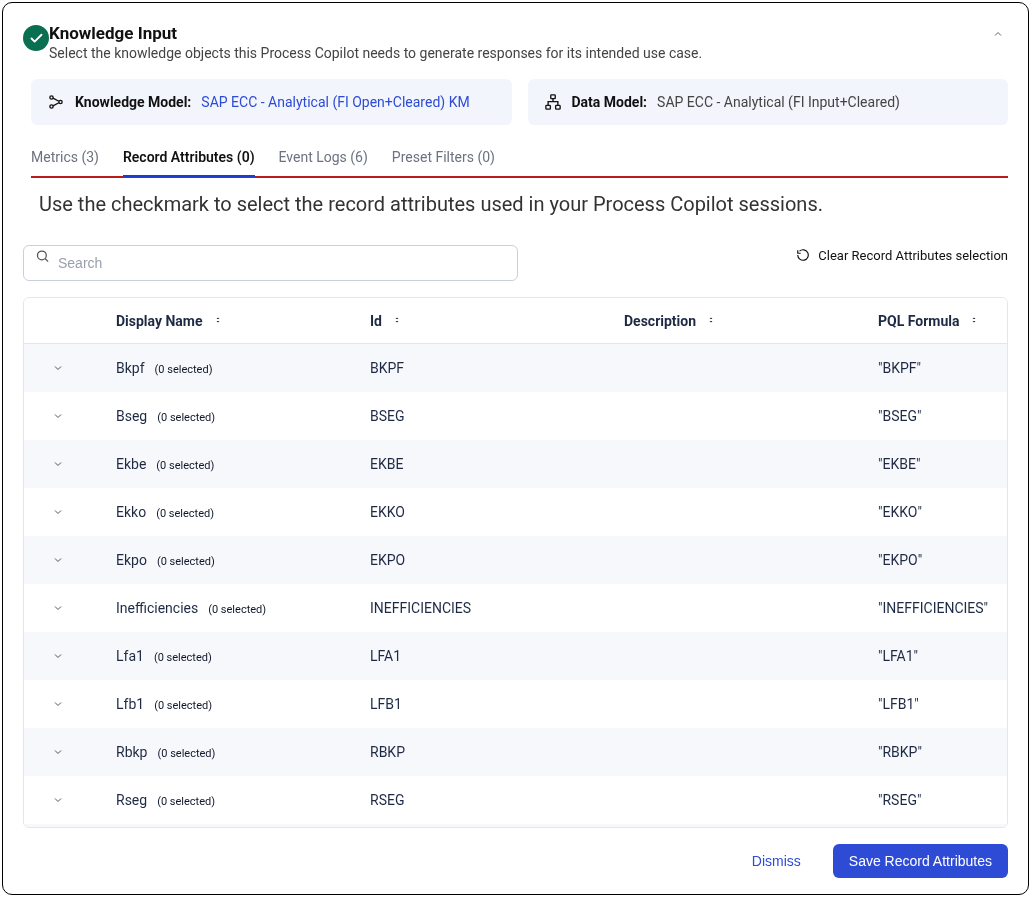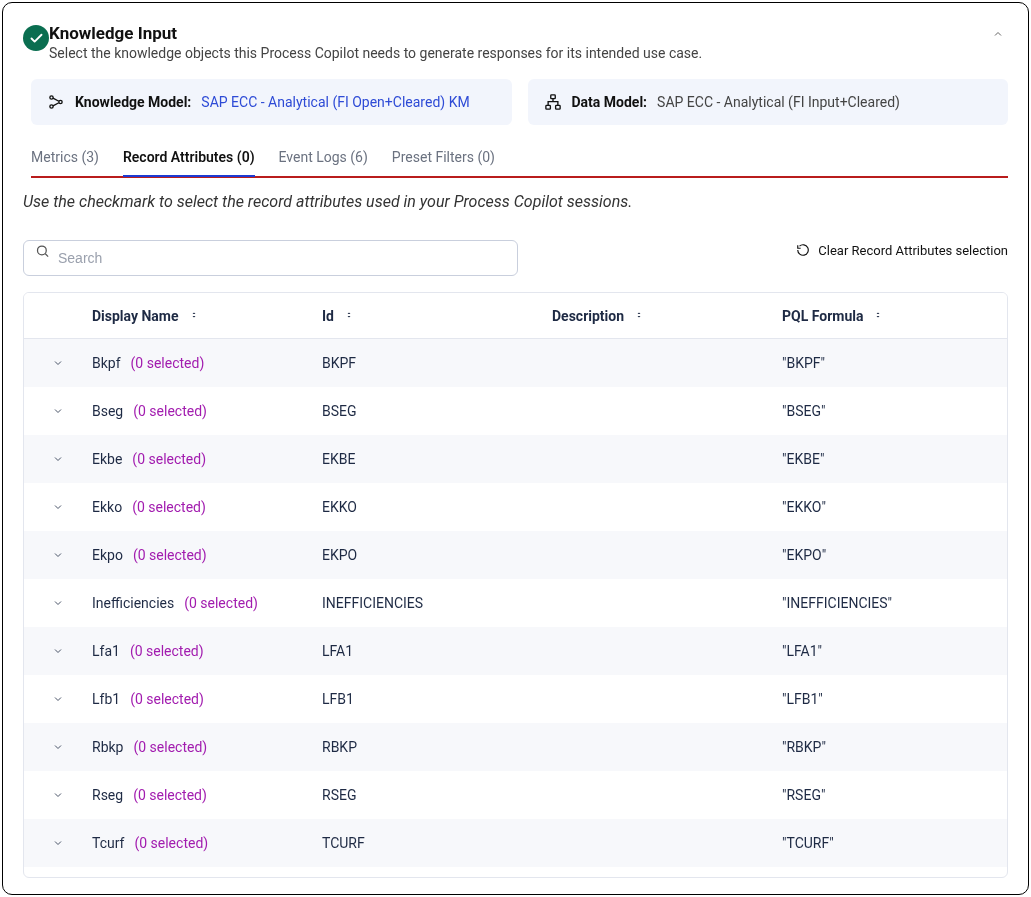--- a/index.html
+++ b/index.html
@@ -76,25 +76,24 @@
     font-size: 14px;
     border-bottom: 2px solid transparent;
     margin-bottom: -1px;
   }
   .tab.active {
     color: #111;
     font-weight: 600;
     border-bottom: 2px solid #1e3bd1;
   }
   .hint {
-    margin-left: 0px;
+    margin-left: 16px;
     color: #333;
-    font-size: 16px;
+    font-size: 20px;
     margin-bottom: 14px;
-    font-style: italic;
   }
   .toolbar {
     display: flex;
     align-items: center;
     justify-content: space-between;
     margin-bottom: 16px;
   }
   .search-wrap {
     position: relative;
     width: 495px;
@@ -134,20 +133,21 @@
     flex: 1;
     position: relative;
   }
   
   .table-scroll::-webkit-scrollbar { width: 10px; }
   .table-scroll::-webkit-scrollbar-thumb { background: #d0d4de; border-radius: 5px; }
   .thead, .trow {
     display: grid;
     grid-template-columns: 68px 230px 230px 230px 1fr;
     align-items: center;
+    gap: 24px;
   }
   .thead {
     height: 46px;
     font-weight: 700;
     color: #1e2a44;
     background: #fff;
     border-bottom: 1px solid #e3e6ee;
     position: sticky; top: 0; z-index: 2;
   }
   .thcell { display: flex; align-items: center; gap: 10px; padding-left: 0; }
@@ -159,21 +159,21 @@
   }
   .trow:nth-child(odd) { background: #f7f8fb; }
   .trow:nth-child(even) { background: #fff; }
   .cell-expand {
     display: flex; align-items: center; justify-content: center;
     color: #4a5468; cursor: pointer;
   }
   .cell-expand svg { width: 12px; height: 12px; }
   .cell-name { display: flex; align-items: baseline; gap: 10px; }
   .cell-name .label { color: #1e2a44; }
-  .muted { color: #a21caf; font-size: 14px; text-align: right; }
+  .muted { color: #0f172a; font-size: 11px; text-align: right; }
   .footer {
     display: flex;
     justify-content: flex-end;
     gap: 20px;
     padding-top: 16px;
     align-items: center;
   }
   .btn-text {
     color: #2e4bd6;
     font-weight: 500;
@@ -452,14 +452,18 @@
               <span class="muted">(0 selected)</span>
             </div>
             <div>TCURF</div>
             <div></div>
             <div>"TCURF"</div>
           </div>
         </div>
     </div>
   </div>
 
+  <div class="footer">
+    <button class="btn-text">Dismiss</button>
+    <button class="btn-primary">Save Record Attributes</button>
+  </div>
 
 </div>
 
 </body></html>

